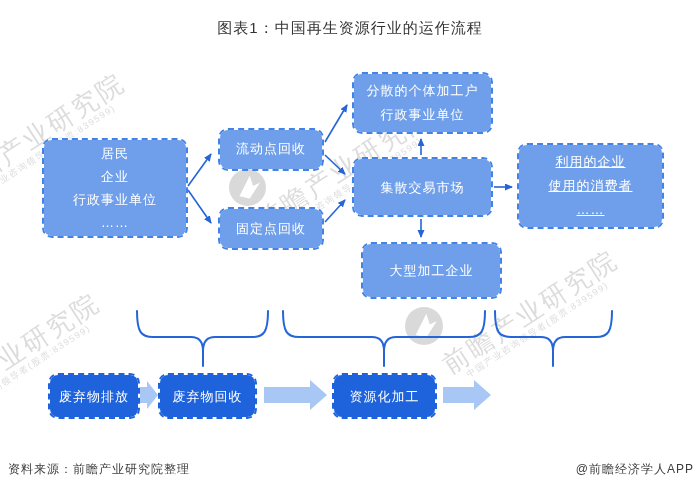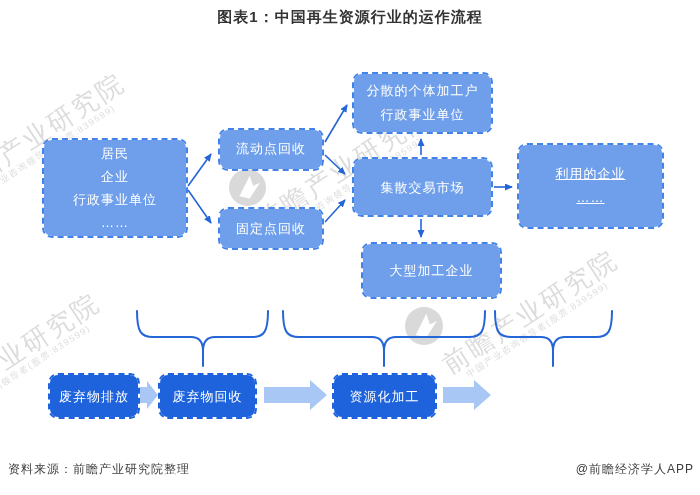--- a/index.html
+++ b/index.html
@@ -2,22 +2,22 @@
 <html><head>
 <meta charset="utf-8">
 <style>
   html,body { margin:0; padding:0; background:#ffffff; }
   .canvas {
     position:relative; width:700px; height:495px; overflow:hidden;
     background:#ffffff;
     font-family:"Liberation Sans","DejaVu Sans",sans-serif;
   }
   .title {
-    position:absolute; top:8px; left:0; width:700px;
-    text-align:center; font-size:15px; font-weight:bold; color:#333333;
+    position:absolute; top:19px; left:0; width:700px;
+    text-align:center; font-size:15px; font-weight:normal; color:#333333;
     letter-spacing:1px; z-index:3;
   }
   
   .wm {
     position:absolute; z-index:0; transform:rotate(-33deg); transform-origin:left center;
     color:#dcdcdc; white-space:nowrap; line-height:1.1; pointer-events:none;
   }
   .wm-big { font-size:26px; letter-spacing:3px; }
   .wm-small { font-size:9px; letter-spacing:1.5px; padding-left:14px; }
   .wm-logo {
@@ -128,20 +128,21 @@
   <div class="bx bx-light" style="left:352px; top:157px; width:141px; height:60px;">
     <div class="ln">集散交易市场</div>
   </div>
 
   <div class="bx bx-light" style="left:361px; top:242px; width:141px; height:57px;">
     <div class="ln">大型加工企业</div>
   </div>
 
   <div class="bx bx-light" style="left:517px; top:143px; width:147px; height:86px;text-decoration:underline;">
     <div class="ln2">利用的企业</div>
+    <div class="ln2">使用的消费者</div>
     <div class="ln2">……</div>
   </div>
 
   <div class="bx bx-dark" style="left:48px; top:373px; width:92px; height:46px;">
     <div class="ln">废弃物排放</div>
   </div>
   <div class="bx bx-dark" style="left:158px; top:373px; width:99px; height:46px;">
     <div class="ln">废弃物回收</div>
   </div>
   <div class="bx bx-dark" style="left:332px; top:373px; width:105px; height:46px;">

